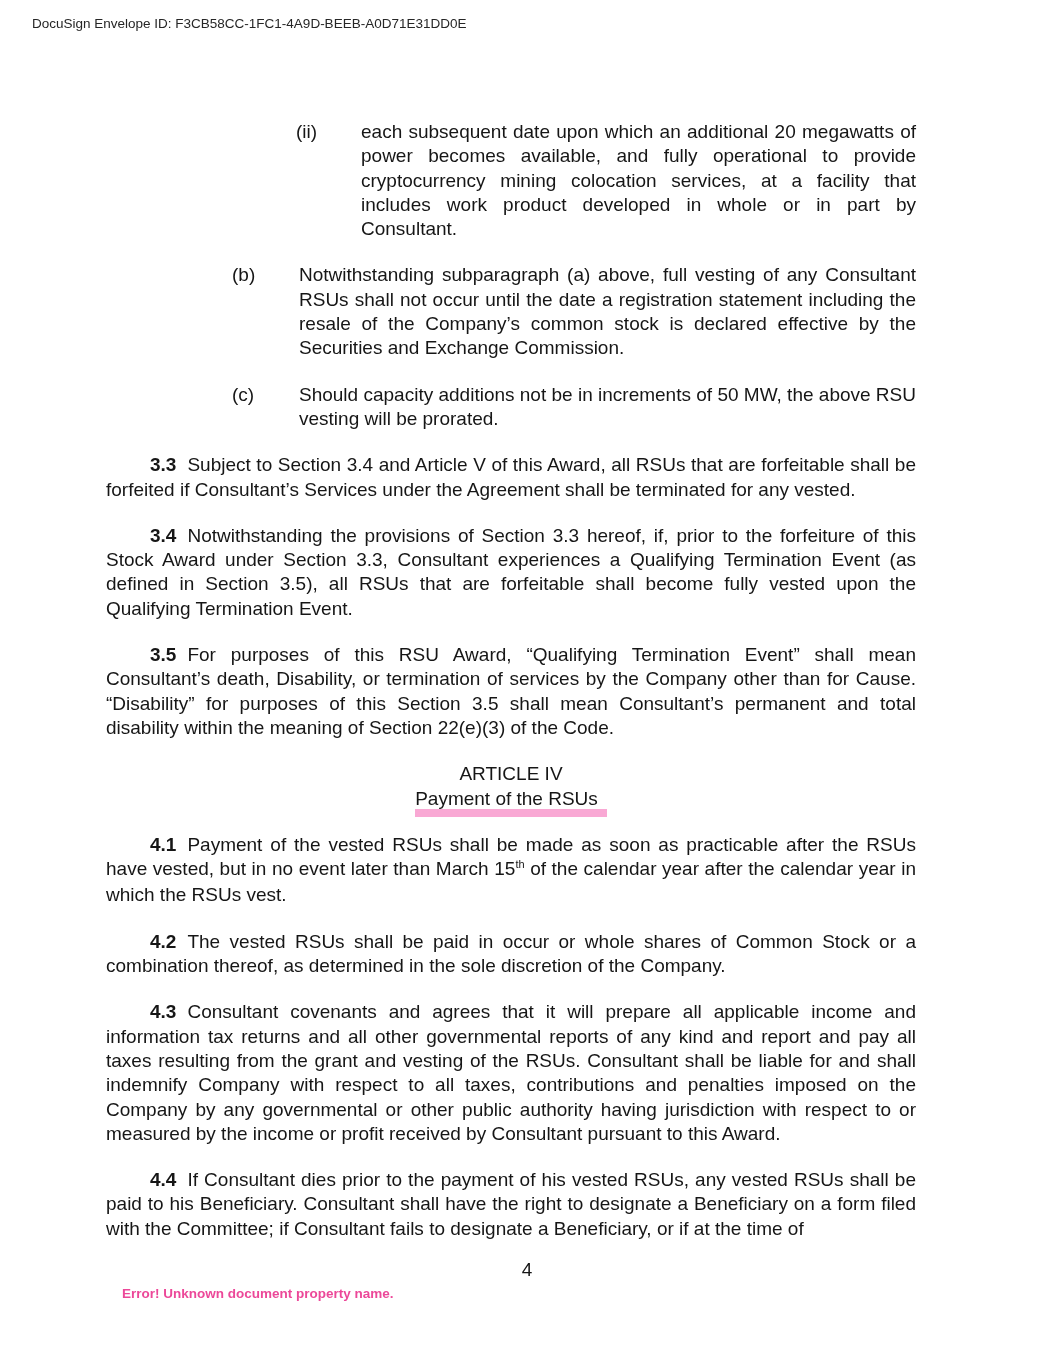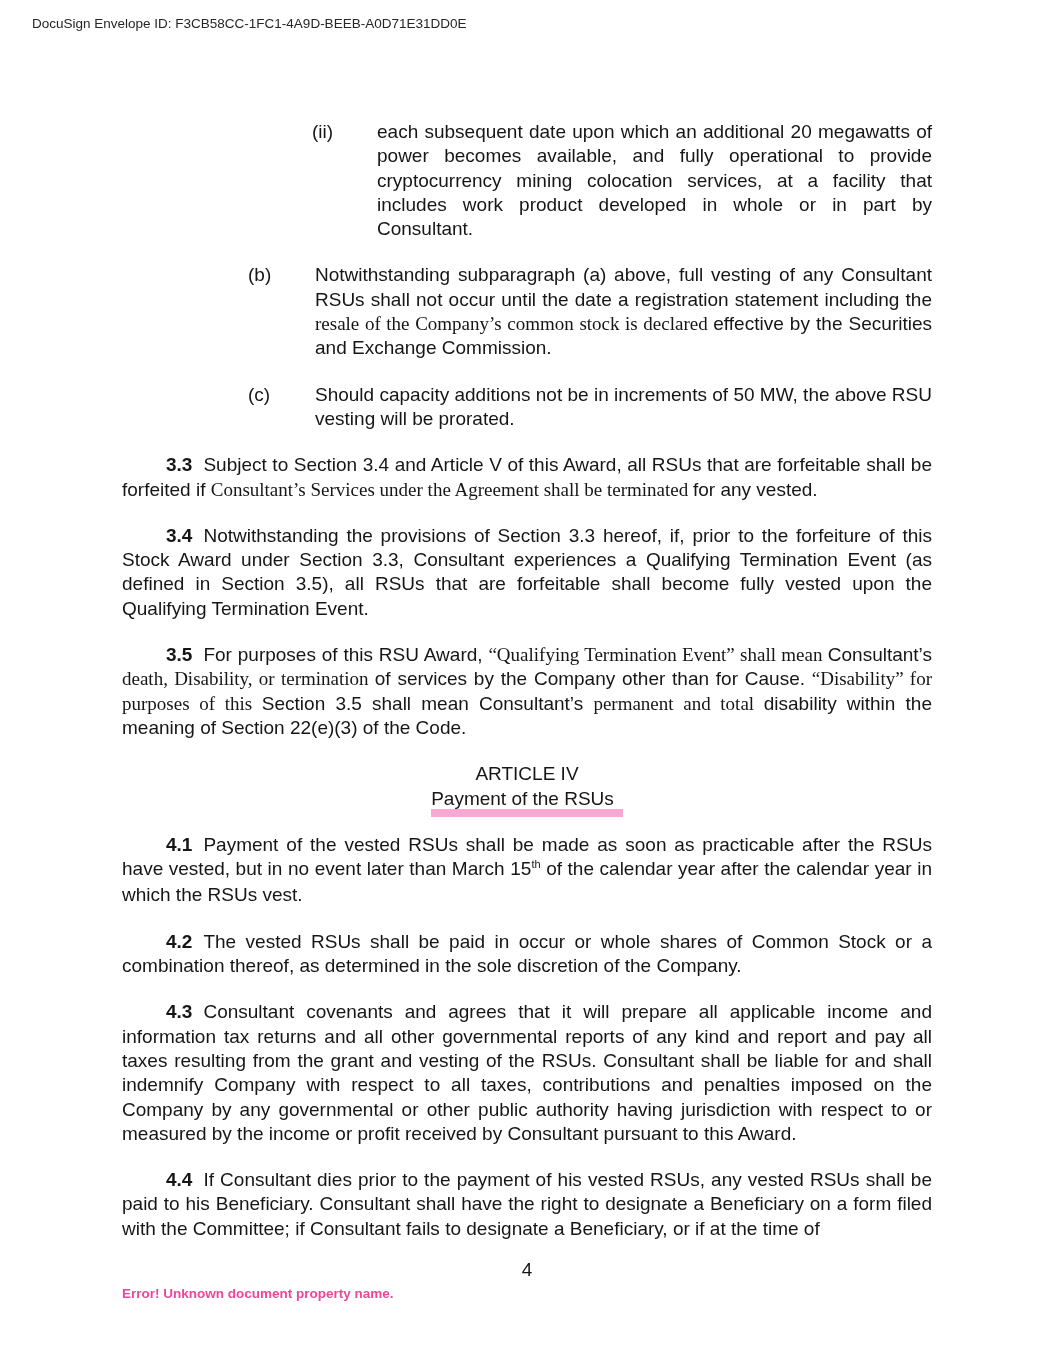--- a/index.html
+++ b/index.html
@@ -20,21 +20,21 @@
   .envelope-header {
     position: absolute;
     left: 32px;
     top: 16px;
     font-size: 13.5px;
     color: #262626;
     white-space: nowrap;
   }
   .content {
     position: absolute;
-    left: 122px;
+    left: 106px;
     top: 120px;
     width: 810px;
     font-size: 19px;
     line-height: 24.3px;
   }
   .block { margin-bottom: 22px; }
   .para {
     text-align: justify;
     text-indent: 44px;
   }
@@ -55,21 +55,21 @@
   .list2 > .label { left: -65px; }
   .heading {
     text-align: center;
     text-indent: 0;
   }
   .heading.tight { margin-bottom: 0; }
   .underline-text {
     border-bottom: 8px solid #f9a8d4;
     padding-right: 9px;
   }
-  .serif { font-family: Liberation Serif, serif; }
+  .serif { font-family: Liberation Sans, sans-serif; }
   .sup {
     font-size: 11px;
     position: relative;
     top: -7px;
   }
   .page-number {
     position: absolute;
     left: 122px;
     top: 1259px;
     width: 810px;

